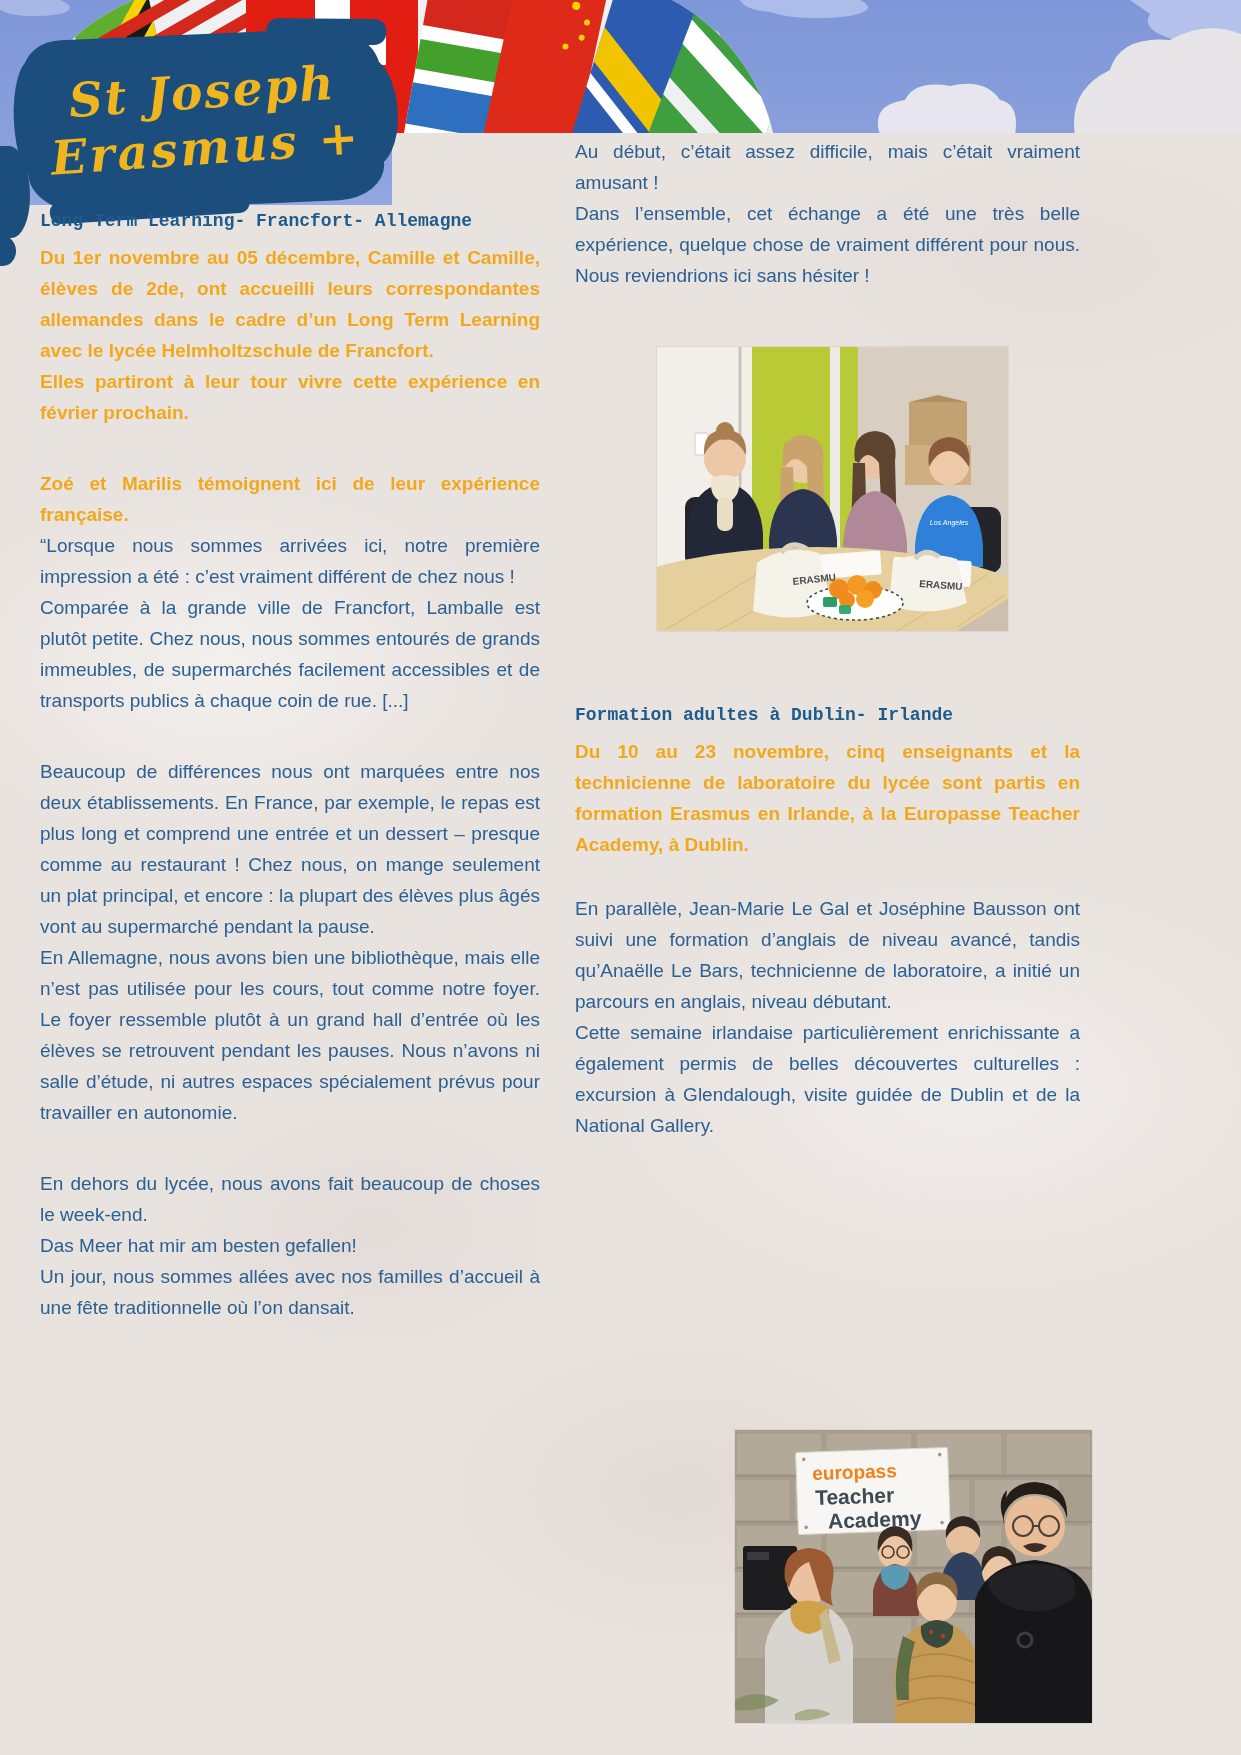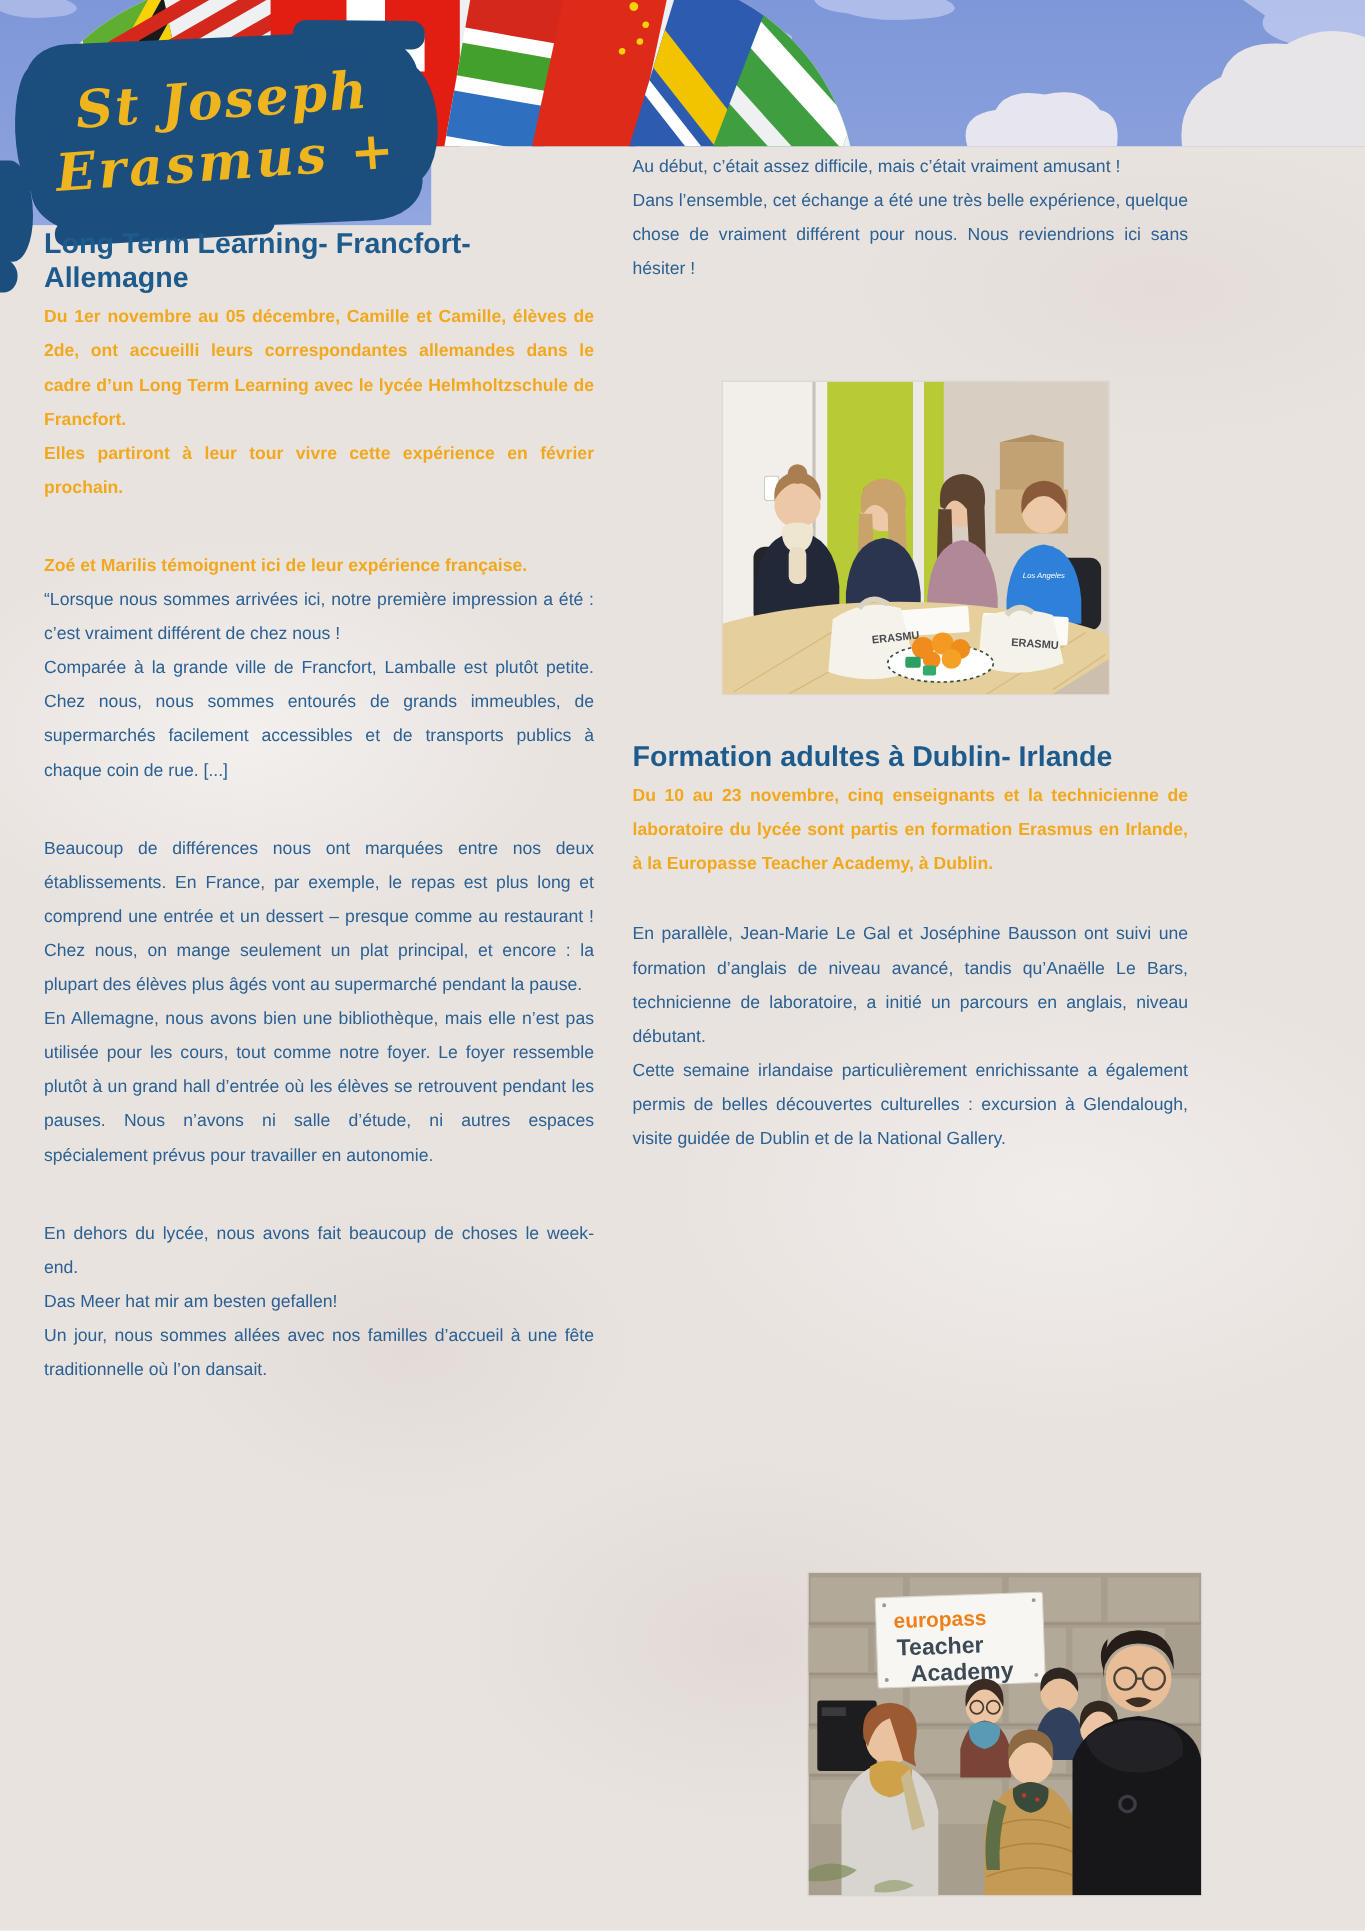--- a/index.html
+++ b/index.html
@@ -63,25 +63,25 @@
     font-family: "DejaVu Serif", serif; font-style: italic; font-weight: bold;
     color:#eeb51f; transform: rotate(-1.5deg);
   }
   .title .l1 { font-size:47px; line-height:54px; letter-spacing:2px; }
   .title .l2 { font-size:47px; line-height:54px; letter-spacing:3px; }
 
   
   .col { position:absolute; text-align: justify; }
   .left-col  { left:40px;  top:206px; width:500px; }
   .rtop      { left:575px; top:136px; width:505px; }
-  .rmid      { left:575px; top:672px; width:505px; }
-  p.body, p.accent, h2.heading { font-size:16px; line-height:31px; }
+  .rmid      { left:575px; top:700px; width:505px; }
+  p.body, p.accent, h2.heading { font-size:19px; line-height:31px; }
   p.body   { color:#2a6093; }
   p.accent { color:#f2a81d; font-weight:bold; }
-  h2.heading { color:#1d5b8d; font-weight:bold; font-size:26px; margin-bottom:5px; text-align:left; }
+  h2.heading { color:#1d5b8d; font-weight:bold; font-size:18px; margin-bottom:5px; text-align:left;font-family:Liberation Mono, monospace; }
   .gap { height:40px; }
   .gap-sm { height:33px; }
 
   
   .photo { position:absolute; box-shadow: 0 0 0 1px rgba(0,0,0,0.05); }
   .photo1 { left:657px; top:347px; width:351px; height:284px; }
   .photo2 { left:735px; top:1430px; width:357px; height:293px; }
   .photo svg { display:block; width:100%; height:100%; }
 </style>
 </head>

